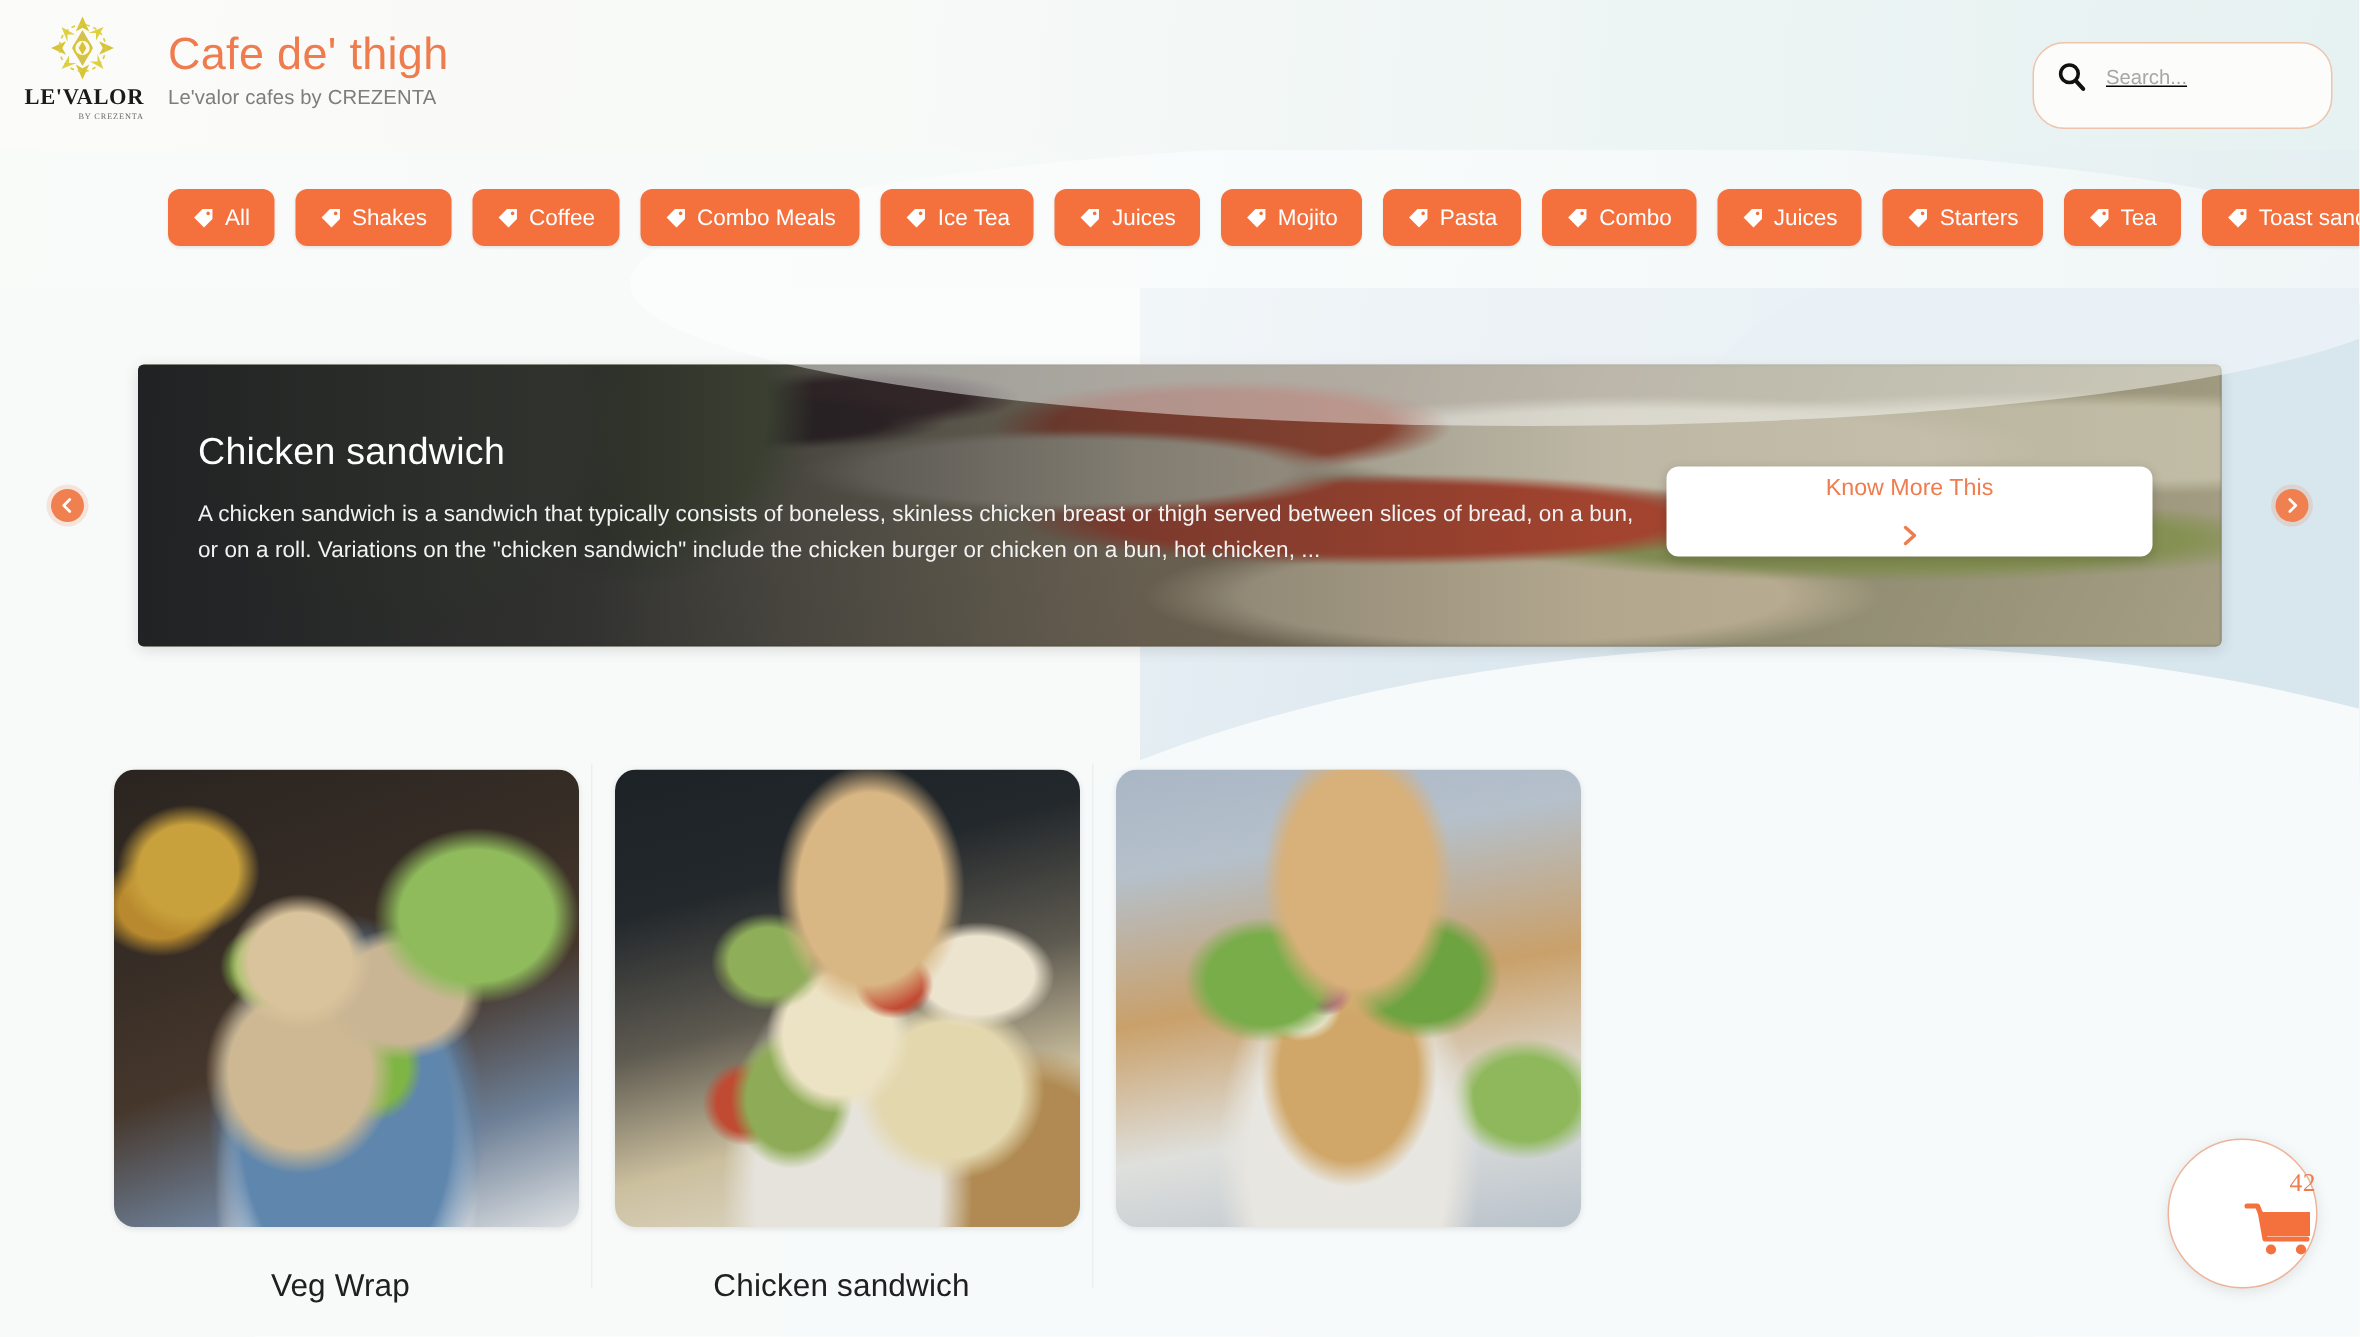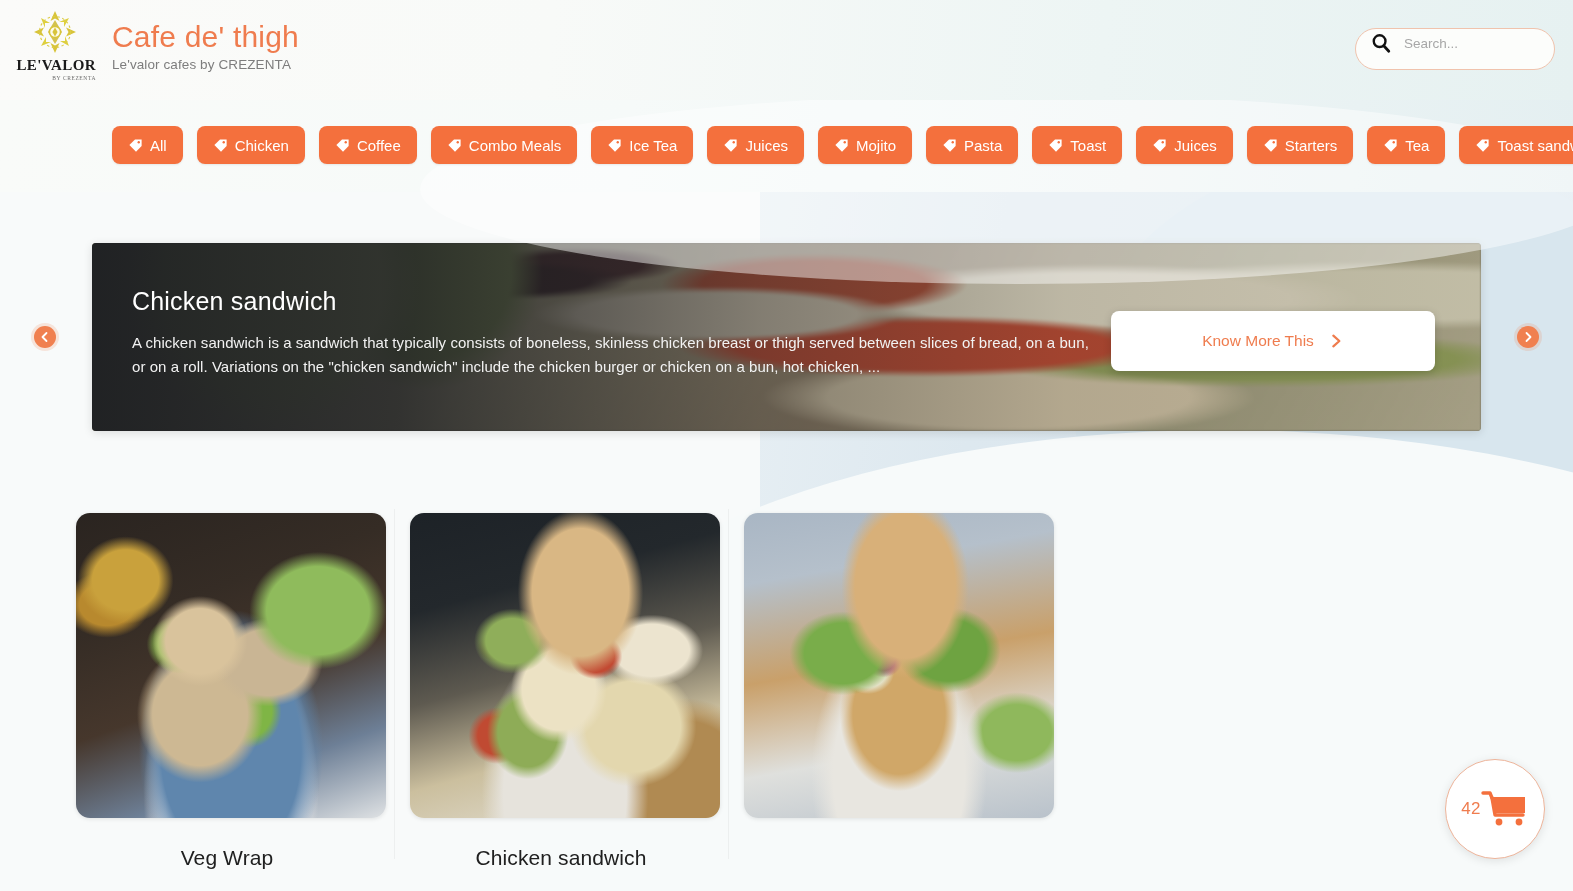--- a/index.html
+++ b/index.html
@@ -130,27 +130,28 @@
     color: #7d7d7d;
     margin-top: 2px;
     letter-spacing: 0.1px;
   }
 
   .searchbar {
     position: absolute;
     right: 18px;
     top: 28px;
     width: 200px;
-    height: 42px;
+    height: 58px;
     border: 1.5px solid #f0c3ad;
     border-radius: 21px;
     background: #fcfdfb;
     display: flex;
     align-items: center;
     padding: 0 10px 12px 14px;
+    text-decoration: underline;
   }
   .search-icon { flex: 0 0 auto; display: block; }
   .search-input {
     flex: 1 1 auto;
     border: none;
     outline: none;
     background: transparent;
     font-family: "Liberation Sans", sans-serif;
     font-size: 13.5px;
     color: #9a9a9a;
@@ -277,20 +278,21 @@
     color: #ef7c4e;
     font-family: "Liberation Sans", sans-serif;
     font-size: 15.5px;
     display: flex;
     align-items: center;
     justify-content: center;
     gap: 14px;
     cursor: pointer;
     z-index: 3;
     box-shadow: 0 2px 8px rgba(0,0,0,0.16);
+    flex-direction: column;
   }
   .chevron-r { display: block; }
 
   .car-arrow {
     position: absolute;
     top: 326px;
     width: 22px; height: 22px;
     border-radius: 50%;
     background: #f08050;
     display: flex;
@@ -417,26 +419,27 @@
   .cart-fab {
     position: absolute;
     right: 28px;
     bottom: 32px;
     width: 100px;
     height: 100px;
     border-radius: 50%;
     background: #ffffff;
     border: 1.5px solid #edb49a;
     display: flex;
-    flex-direction: row;
-    align-items: center;
+    flex-direction: column;
+    align-items: flex-end;
     justify-content: center;
     cursor: pointer;
     z-index: 40;
     box-shadow: 0 2px 10px rgba(0,0,0,0.10);
+    font-family: Liberation Serif, serif;
   }
   .cart-count {
     font-size: 17px;
     color: #ef7c4e;
     margin-bottom: 1px;
     letter-spacing: 0.3px;
   }
   .cart-icon { display: block; }
 </style>
 </head>
@@ -503,21 +506,21 @@
             <path d="M2.2 11.2 L11.2 2.2 L21.8 2.2 L21.8 12.8 L12.8 21.8 Z" fill="#ffffff"></path>
             <circle cx="17.2" cy="6.8" r="1.9" fill="#f4703d"></circle>
           </svg>
           <span>All</span>
         </button>
         <button class="pill">
           <svg class="tag-icon" width="15" height="15" viewBox="0 0 24 24">
             <path d="M2.2 11.2 L11.2 2.2 L21.8 2.2 L21.8 12.8 L12.8 21.8 Z" fill="#ffffff"></path>
             <circle cx="17.2" cy="6.8" r="1.9" fill="#f4703d"></circle>
           </svg>
-          <span>Chicken</span>
+          <span>Shakes</span>
         </button>
         <button class="pill">
           <svg class="tag-icon" width="15" height="15" viewBox="0 0 24 24">
             <path d="M2.2 11.2 L11.2 2.2 L21.8 2.2 L21.8 12.8 L12.8 21.8 Z" fill="#ffffff"></path>
             <circle cx="17.2" cy="6.8" r="1.9" fill="#f4703d"></circle>
           </svg>
           <span>Coffee</span>
         </button>
         <button class="pill">
           <svg class="tag-icon" width="15" height="15" viewBox="0 0 24 24">
@@ -552,21 +555,21 @@
             <path d="M2.2 11.2 L11.2 2.2 L21.8 2.2 L21.8 12.8 L12.8 21.8 Z" fill="#ffffff"></path>
             <circle cx="17.2" cy="6.8" r="1.9" fill="#f4703d"></circle>
           </svg>
           <span>Pasta</span>
         </button>
         <button class="pill">
           <svg class="tag-icon" width="15" height="15" viewBox="0 0 24 24">
             <path d="M2.2 11.2 L11.2 2.2 L21.8 2.2 L21.8 12.8 L12.8 21.8 Z" fill="#ffffff"></path>
             <circle cx="17.2" cy="6.8" r="1.9" fill="#f4703d"></circle>
           </svg>
-          <span>Toast</span>
+          <span>Combo</span>
         </button>
         <button class="pill">
           <svg class="tag-icon" width="15" height="15" viewBox="0 0 24 24">
             <path d="M2.2 11.2 L11.2 2.2 L21.8 2.2 L21.8 12.8 L12.8 21.8 Z" fill="#ffffff"></path>
             <circle cx="17.2" cy="6.8" r="1.9" fill="#f4703d"></circle>
           </svg>
           <span>Juices</span>
         </button>
         <button class="pill">
           <svg class="tag-icon" width="15" height="15" viewBox="0 0 24 24">

